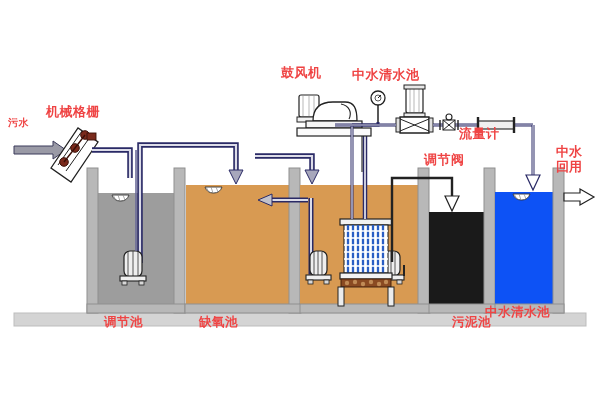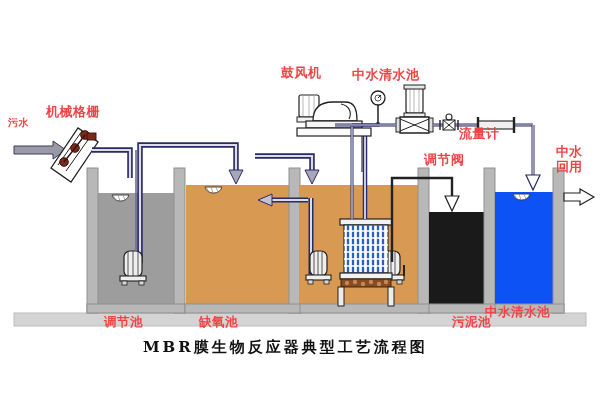--- a/index.html
+++ b/index.html
@@ -272,15 +272,14 @@
 
   <div class="lbl lbl-tank" style="left:104px; top:303px;">调节池</div>
 
   <div class="lbl lbl-tank" style="left:199px; top:303px;">缺氧池</div>
 
 
   <div class="lbl lbl-tank" style="left:452px; top:303px;text-align:right;">污泥池</div>
 
   <div class="lbl lbl-tank" style="left:485px; top:293px;">中水清水池</div>
 
-  <div class="title" style="left:143px; top:338px;">MBR膜生物反应器典型工艺流程图</div>
 
 </div>
 
 </body></html>

